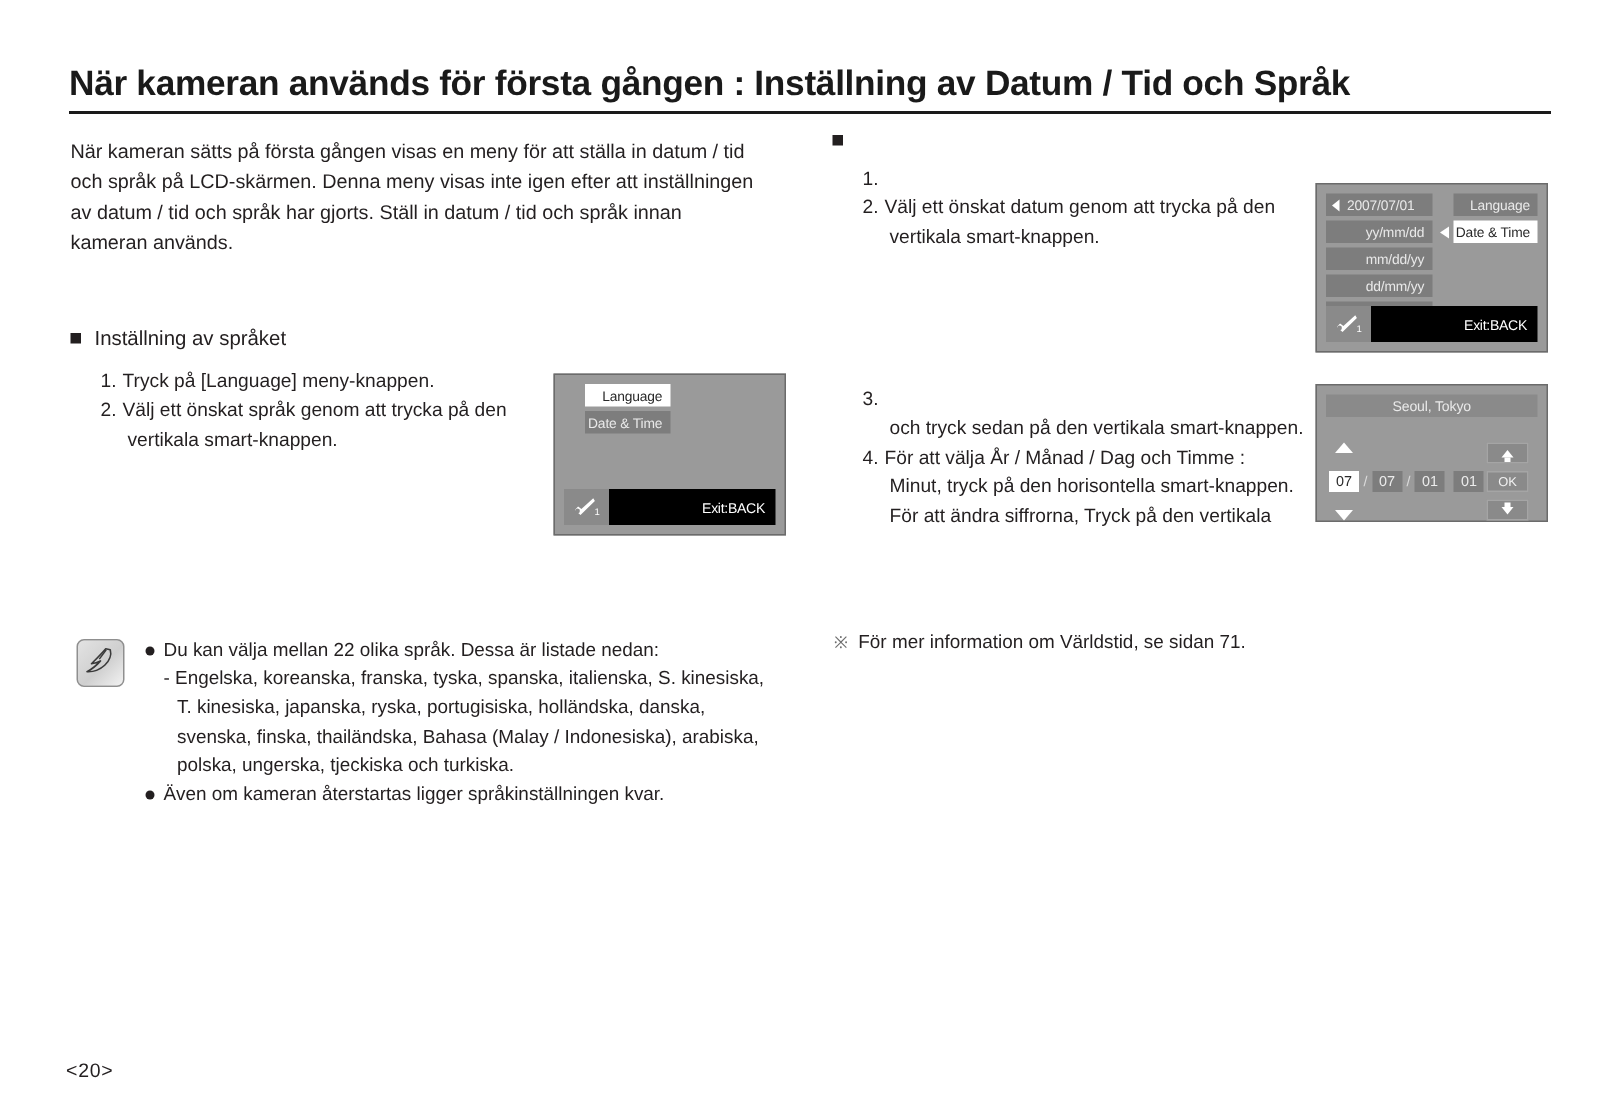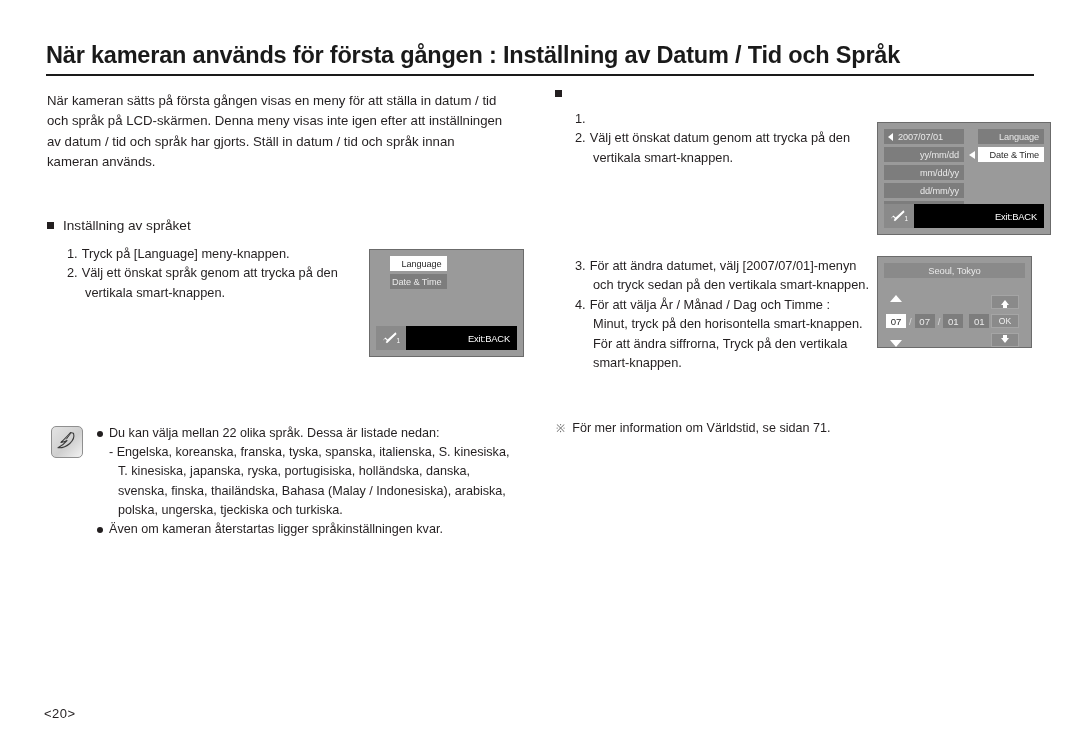--- a/index.html
+++ b/index.html
@@ -449,21 +449,21 @@
       <span class="n">1.</span>
     </div>
     <div class="li">
       <span class="n">2.</span>
       <span class="t">Välj ett önskat datum genom att trycka på den</span>
     </div>
     <div class="cont">vertikala smart-knappen.</div>
   </div>
 </div>
 
-<div class="lcd" style="left:877px; top:122px; width:174px; height:113px;">
+<div class="lcd" style="left:877px; top:122px; width:155px; height:113px;">
   <div class="lcd-inner">
     <div class="menu-grid">
       <div class="menu-col-left">
         <div class="mrow">
           <div class="pill lead-arrow">
             <span class="tri-left"></span>
             <span>2007/07/01</span>
           </div>
         </div>
         <div class="mrow">
@@ -499,30 +499,28 @@
       </div>
       <div class="exit-bar">Exit:BACK</div>
     </div>
   </div>
 </div>
 
 <div id="date-section-2">
   <div class="numlist">
     <div class="li">
       <span class="n">3.</span>
-      <span class="t">För att ändra datumet, välj [2007/07/01]-menyn</span>
     </div>
     <div class="cont">och tryck sedan på den vertikala smart-knappen.</div>
     <div class="li">
       <span class="n">4.</span>
       <span class="t">För att välja År / Månad / Dag och Timme :</span>
     </div>
     <div class="cont">Minut, tryck på den horisontella smart-knappen.</div>
     <div class="cont">För att ändra siffrorna, Tryck på den vertikala</div>
-    <div class="cont">smart-knappen.</div>
   </div>
 </div>
 
 <div class="lcd" style="left:877px; top:256px; width:155px; height:92px;">
   <div class="lcd-inner">
     <div class="city-pill">Seoul, Tokyo</div>
 
     <div class="time-area">
       <div class="updown-col">
         <span class="tri-up-sm"></span>

